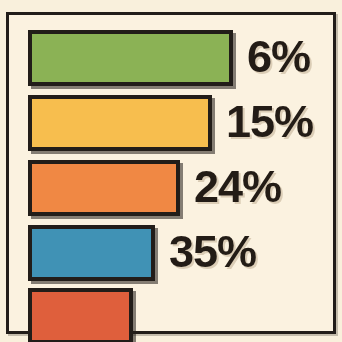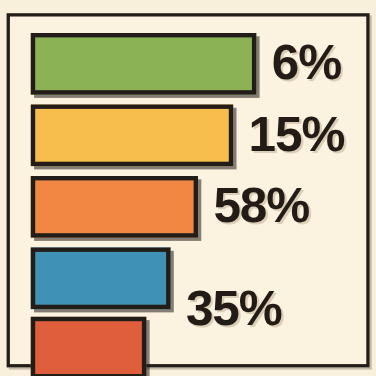--- a/index.html
+++ b/index.html
@@ -74,26 +74,26 @@
       <div class="bar-value" style="left: 247px;">6%</div>
     </div>
 
     <div class="bar-row" style="top:95px;">
       <div class="bar" style="width: 184px; background: rgb(247, 190, 78);"></div>
       <div class="bar-value" style="left: 226px;">15%</div>
     </div>
 
     <div class="bar-row" style="top:160px;">
       <div class="bar" style="width: 152px; background: rgb(240, 136, 68);"></div>
-      <div class="bar-value" style="left: 194px;">58%</div>
+      <div class="bar-value" style="left: 194px;">24%</div>
     </div>
 
     <div class="bar-row" style="top:225px;">
       <div class="bar" style="width: 127px; background: rgb(64, 146, 181);"></div>
-      <div class="bar-value" style="left: 169px; margin-top: 28px;">35%</div>
+      <div class="bar-value" style="left: 169px;">35%</div>
     </div>
 
     <div class="bar-row" style="top:288px;">
       <div class="bar" style="width: 105px; background: rgb(223, 95, 60);"></div>
     </div>
 
   </div>
 </div>
 
 </body></html>

